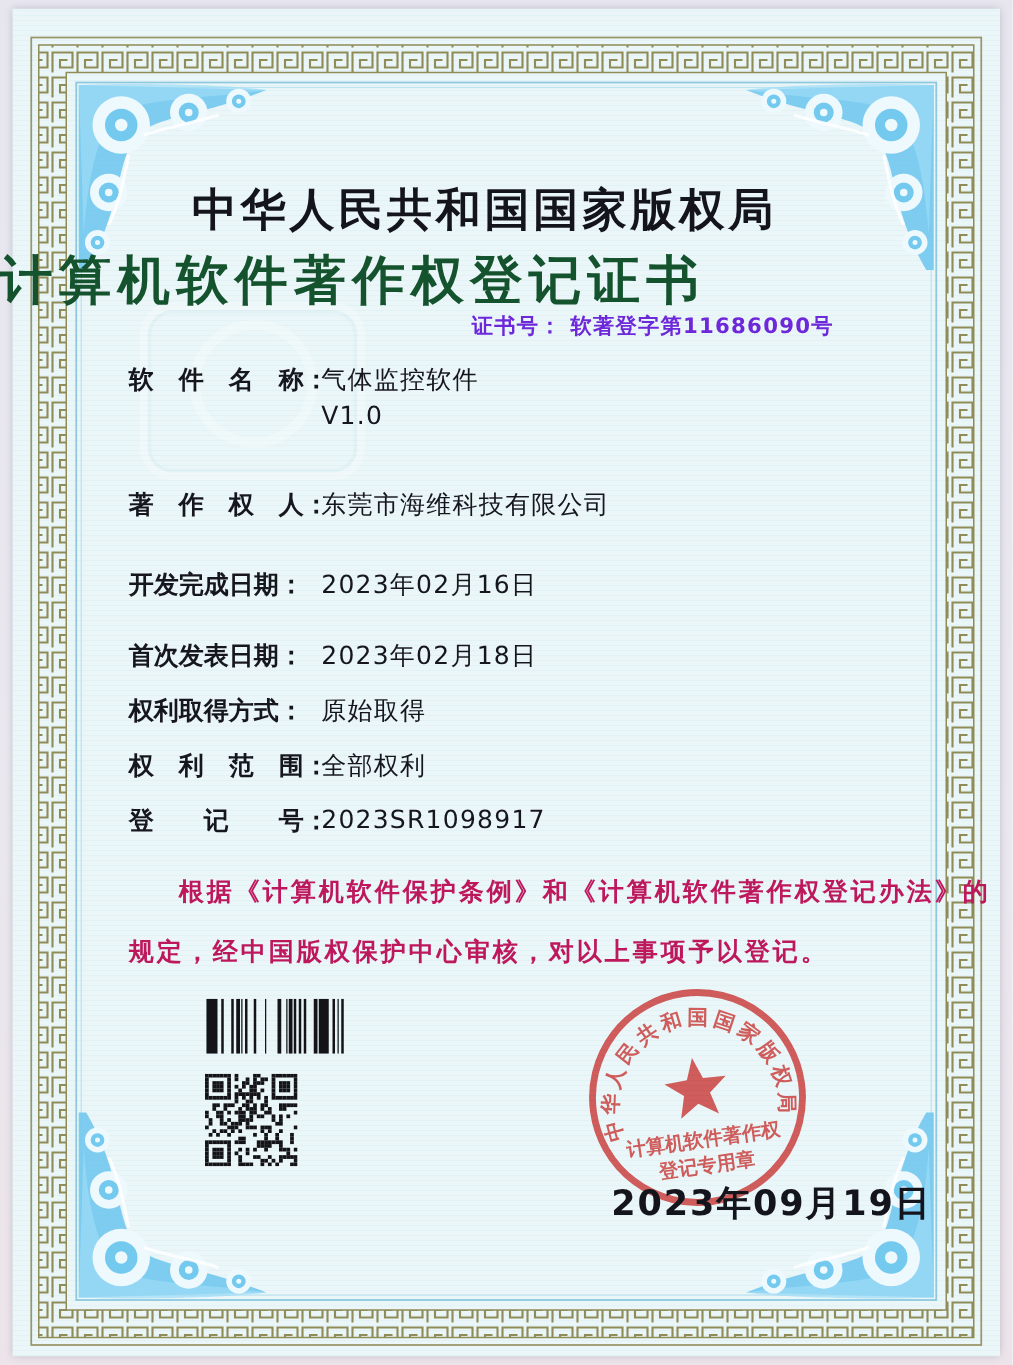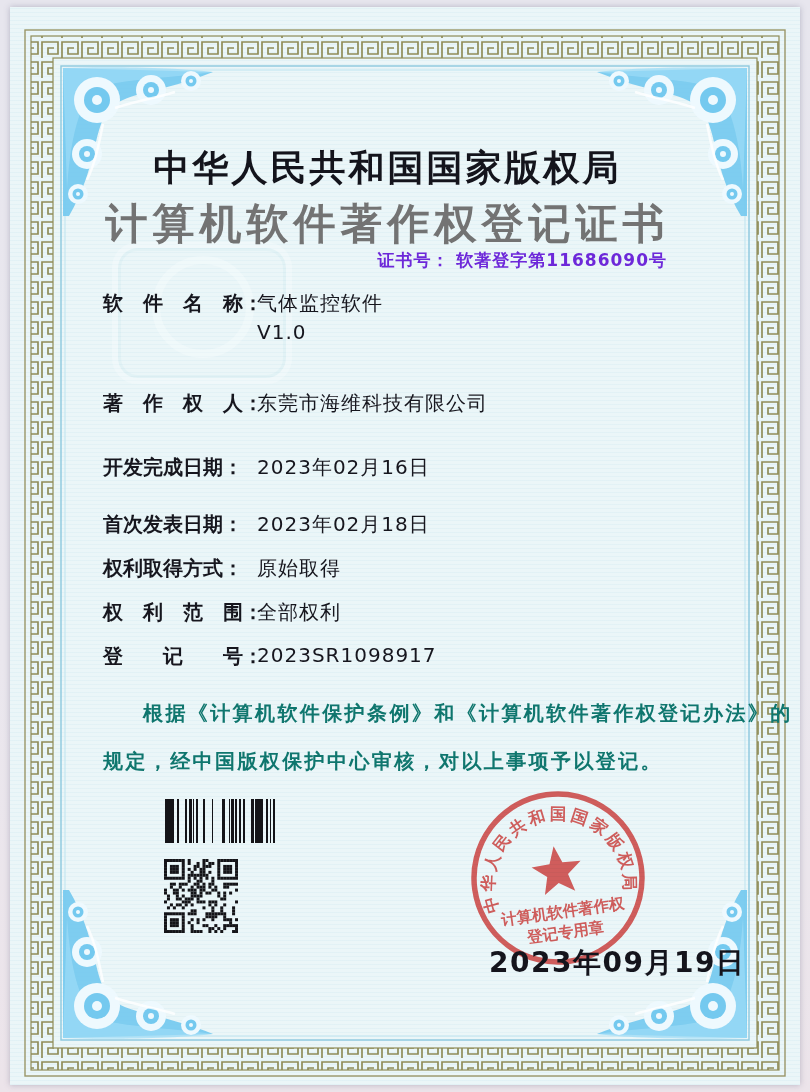--- a/index.html
+++ b/index.html
@@ -16,34 +16,34 @@
     box-shadow:0 0 6px rgba(90,90,120,.35);
   }
   .frame{position:absolute;left:0;top:0;width:810px;height:1092px;pointer-events:none;}
   .content{position:absolute;left:0;top:0;width:775px;height:1092px;color:#16161e;}
   .issuer{
     position:absolute;top:144px;left:0;width:100%;text-align:center;
     font-family:"Liberation Serif","DejaVu Serif",serif;font-weight:700;
     font-size:36px;letter-spacing:3px;color:#14141c;
   }
   .cert-title{
-    position:absolute;top:196px;left:0;width:100%;text-align:center;
+    position:absolute;top:196px;left:0;width:100%;
     font-family:"Liberation Serif","DejaVu Serif",serif;font-weight:700;
-    font-size:42px;letter-spacing:5px;color:#737373;
+    font-size:42px;letter-spacing:5px;color:#14532d;
   }
   .certno{
     position:absolute;top:249px;right:108px;
     font-size:17px;font-weight:700;letter-spacing:1px;color:#6d28d9;
   }
   .row{position:absolute;left:0;width:100%;height:26px;}
   .lbl{position:absolute;left:103px;font-size:20px;font-weight:700;white-space:pre;text-align:right;}
   .val{position:absolute;left:257px;font-size:20px;font-weight:400;letter-spacing:1px;white-space:pre;}
   .stmt{
     position:absolute;left:103px;width:606px;font-size:20px;font-weight:700;
-    letter-spacing:2.4px;white-space:nowrap;color:#0f766e;
+    letter-spacing:2.4px;white-space:nowrap;color:#be185d;
   }
   .stmt.l1{top:700px;text-indent:2em;}
   .stmt.l2{top:748px;}
   .issue-date{
     position:absolute;left:489px;top:944px;font-size:28px;font-weight:700;
     letter-spacing:1.5px;color:#14141c;
   }
   .watermark{
     position:absolute;left:112px;top:242px;width:168px;height:130px;
     border:6px solid rgba(255,255,255,.55);border-radius:26px;opacity:.45;

